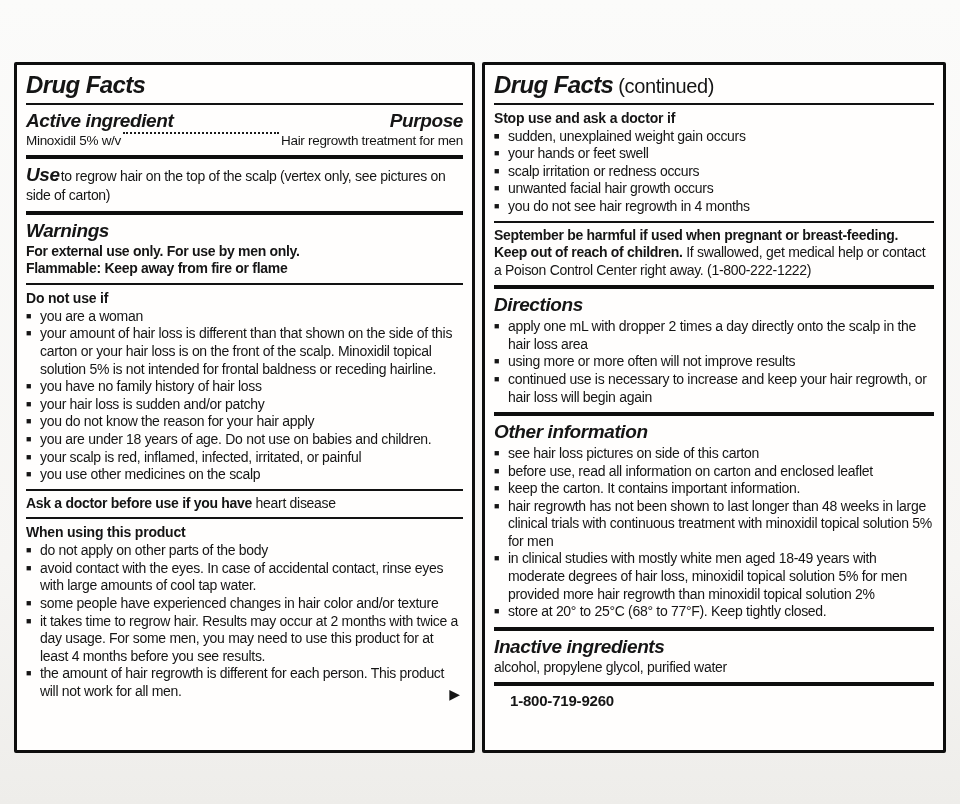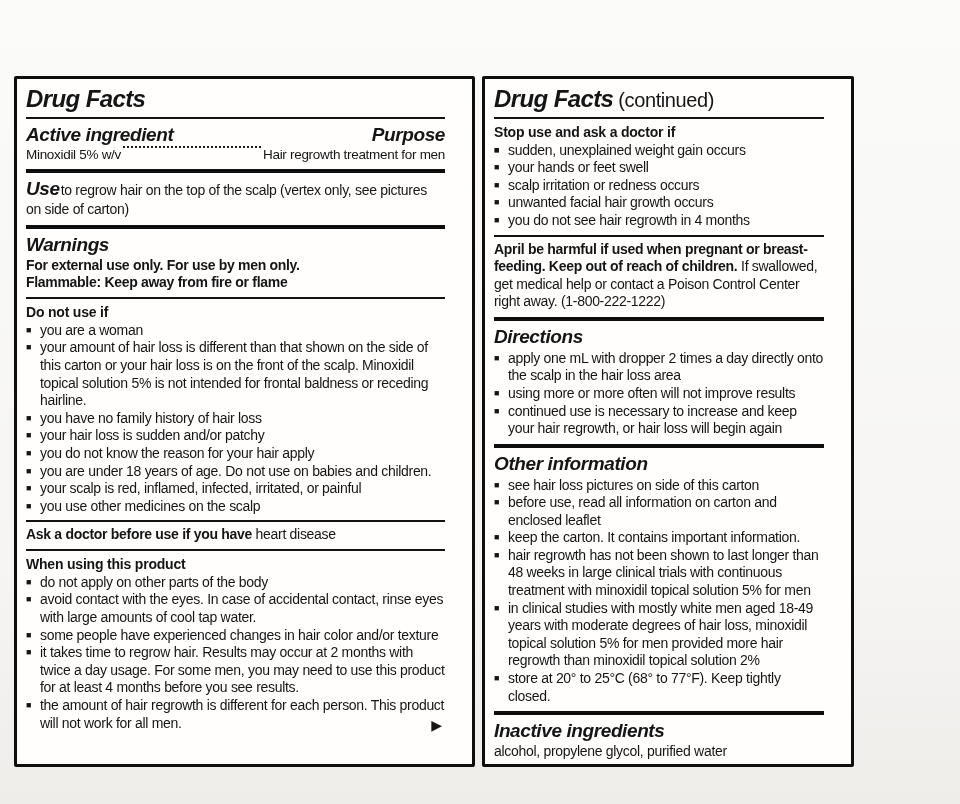--- a/index.html
+++ b/index.html
@@ -4,26 +4,26 @@
 <style>
   html,body{margin:0;padding:0}
   body{
     width:960px;height:804px;position:relative;overflow:hidden;
     background:linear-gradient(180deg,#fbfbfa 0%,#f6f5f3 70%,#eeedea 100%);
     font-family:"Liberation Sans",sans-serif;
     color:#151515;
     -webkit-font-smoothing:antialiased;
   }
   .panel{
-    position:absolute;top:76px;height:691px;box-sizing:border-box;
+    position:absolute;top:62px;height:691px;box-sizing:border-box;
     background:#fffefd;border:3px solid #0e0e0e;border-radius:2px;
-    padding:5px 27px 6px 9px;overflow:hidden;
+    padding:5px 9px 6px 9px;overflow:hidden;
   }
   .panel-left{left:14px;width:461px}
-  .panel-right{left:482px;width:372px}
+  .panel-right{left:482px;width:464px}
 
   .df-title{font-size:24px;font-weight:bold;font-style:italic;letter-spacing:-0.6px;line-height:1.15;padding:1px 0 3px 0}
   .continued{font-weight:normal;font-style:normal;font-size:20px;letter-spacing:-0.4px;margin-left:5px}
   .sec-head{font-size:19px;font-weight:bold;font-style:italic;letter-spacing:-0.4px;line-height:1.2}
   .sec-head.inline{display:inline;margin-right:1px}
   .sub-head{font-size:14px;font-weight:bold;letter-spacing:-0.2px;line-height:18px}
   .body-text,.bullets{font-size:14px;letter-spacing:-0.3px;line-height:17.6px}
   .bold{font-weight:bold}
 
   .thin-rule{border-top:2px solid #121212;margin:1px 0}
@@ -128,21 +128,21 @@
         <li><span class="sq">■</span><span>sudden, unexplained weight gain occurs</span></li>
         <li><span class="sq">■</span><span>your hands or feet swell</span></li>
         <li><span class="sq">■</span><span>scalp irritation or redness occurs</span></li>
         <li><span class="sq">■</span><span>unwanted facial hair growth occurs</span></li>
         <li><span class="sq">■</span><span>you do not see hair regrowth in 4 months</span></li>
       </ul>
   </div>
 
   <div class="thin-rule"></div>
 
-  <div class="sec body-text"><span style="font-weight: bold;">April be harmful if used when pregnant or breast-feeding. Keep out of reach of children.</span><span> If swallowed, get medical help or contact a Poison Control Center right away. (1-800-222-1222)</span></div>
+  <div class="sec body-text"><span style="font-weight: bold;">September be harmful if used when pregnant or breast-feeding. Keep out of reach of children.</span><span> If swallowed, get medical help or contact a Poison Control Center right away. (1-800-222-1222)</span></div>
 
   <div class="thick-rule"></div>
 
   <div class="sec">
     <div class="sec-head">Directions</div>
     <ul class="bullets mt2">
         <li><span class="sq">■</span><span>apply one mL with dropper 2 times a day directly onto the scalp in the hair loss area</span></li>
         <li><span class="sq">■</span><span>using more or more often will not improve results</span></li>
         <li><span class="sq">■</span><span>continued use is necessary to increase and keep your hair regrowth, or hair loss will begin again</span></li>
       </ul>

